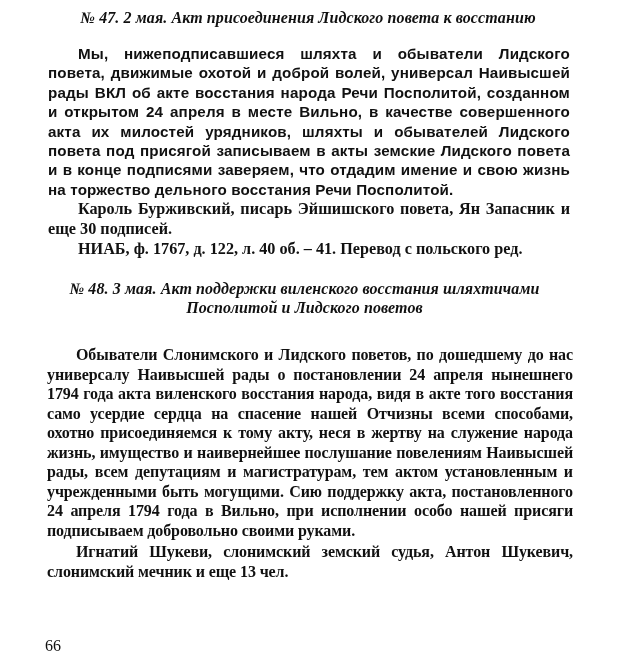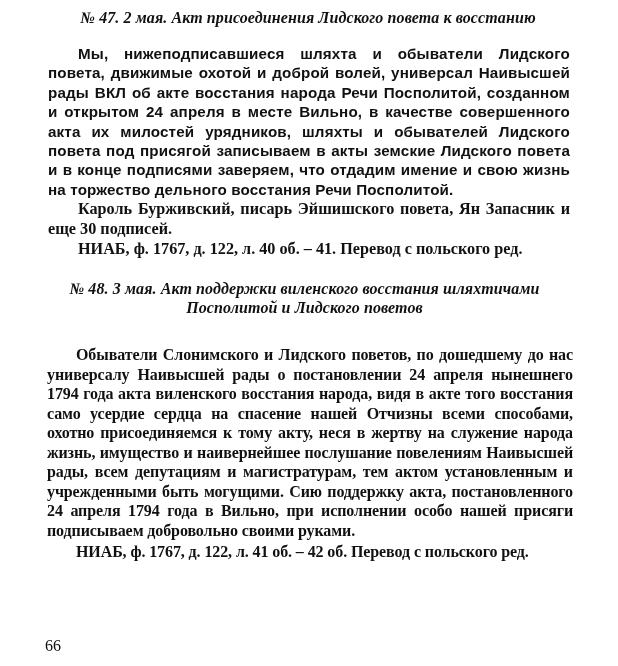--- a/index.html
+++ b/index.html
@@ -110,18 +110,18 @@
     <p class="note">НИАБ, ф. 1767, д. 122, л. 40 об. – 41. Перевод с польского ред.</p>
   </div>
 
   <h2 class="doc-title title-48">
     <span>№ 48. 3 мая. Акт поддержки виленского восстания шляхтичами</span><br>
     <span>Посполитой и Лидского поветов</span>
   </h2>
 
   <div class="section sec-48">
     <p>Обыватели Слонимского и Лидского поветов, по дошедшему до нас универсалу Наивысшей рады о постановлении 24 апреля нынешнего 1794 года акта виленского восстания народа, видя в акте того восстания само усердие сердца на спасение нашей Отчизны всеми способами, охотно присоединяемся к тому акту, неся в жертву на служение народа жизнь, имущество и наивернейшее послушание повелениям Наивысшей рады, всем депутациям и магистратурам, тем актом установленным и учрежденными быть могущими. Сию поддержку акта, постановленного 24 апреля 1794 года в Вильно, при исполнении особо нашей присяги подписываем добровольно своими руками.</p>
-    <p class="note">НИАБ, ф. 1767, д. 122, л. 41 об. – 42 об. Перевод с польского ред.</p>
+    <p class="note">Игнатий Шукеви, слонимский земский судья, Антон Шукевич, слонимский мечник и еще 13 чел.</p>
   </div>
 
   <div class="page-number">66</div>
 
 </div>
 
 </body></html>

